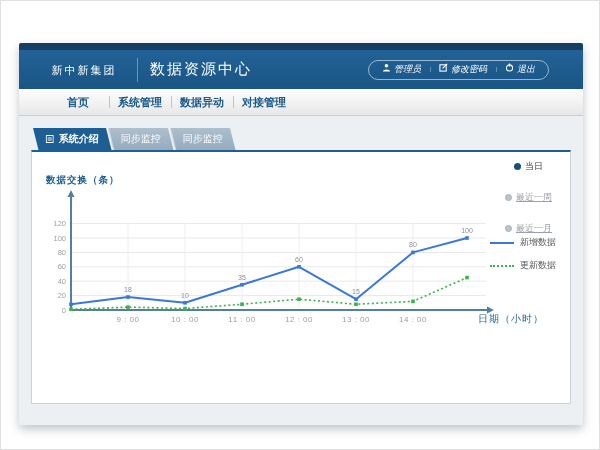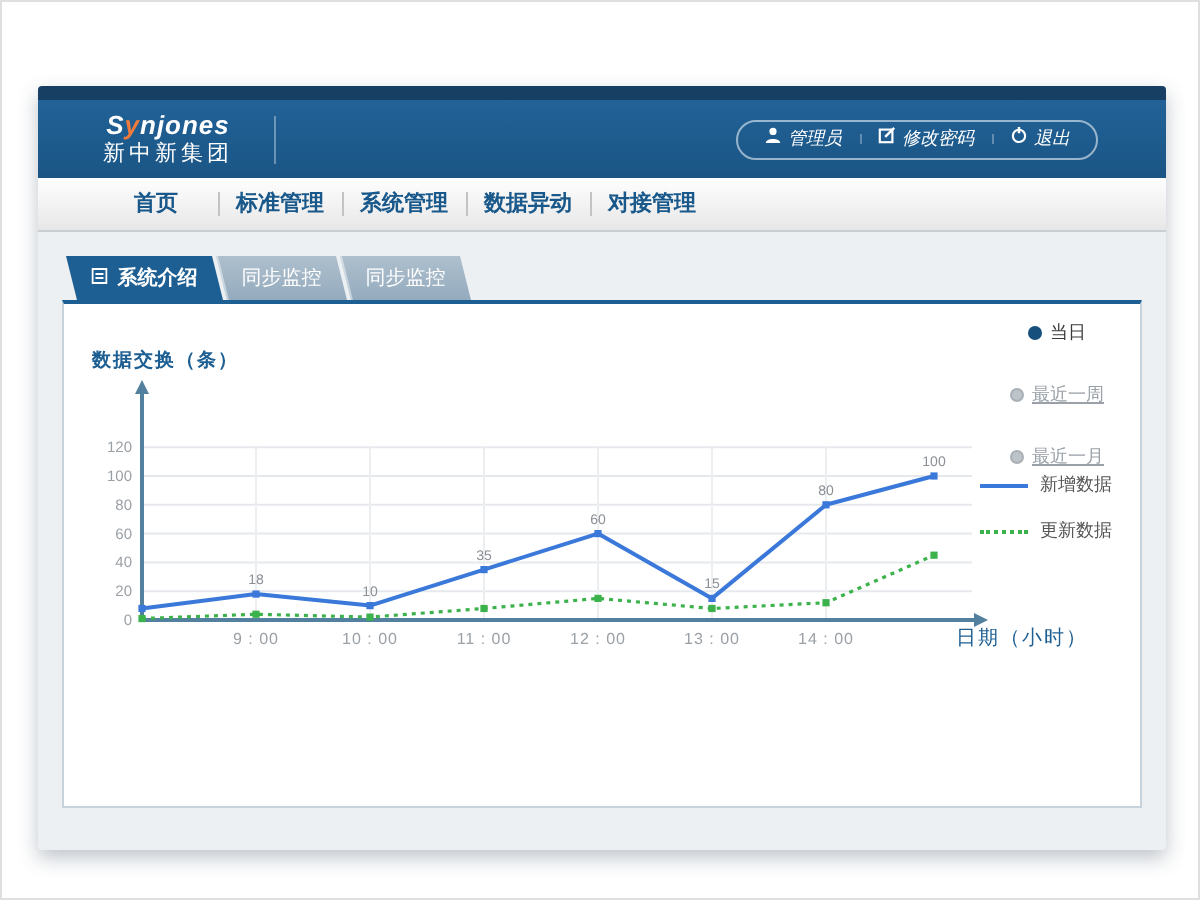--- a/index.html
+++ b/index.html
@@ -58,24 +58,24 @@
 </head>
 <body>
 
 <div class="page">
   <div class="window">
 
     <div class="hdr-strip"></div>
 
     <div class="hdr">
       <div class="brand">
-        <div class="brand-en"><span>S</span><span class="accent">y</span><span>njones</span></div>
         <div class="brand-cn">新中新集团</div>
       </div>
       <div class="hdr-sep"></div>
+      <div class="app-title">数据资源中心</div>
 
       <div class="user-pill">
         <div class="user-item">
           <span>
             <svg width="9" height="9" viewBox="0 0 10 10">
                 <circle cx="5" cy="3" r="2" fill="#fff"></circle>
                 <path d="M1 9.5 C1 6.5 9 6.5 9 9.5 Z" fill="#fff"></path>
               </svg>
           </span>
           <span>管理员</span>
@@ -96,21 +96,20 @@
                 <line x1="5" y1="0.5" x2="5" y2="4" stroke="#fff" stroke-width="1.4"></line>
               </svg>
           </span>
           <span>退出</span>
         </div>
       </div>
     </div>
 
     <div class="nav">
       <div class="nav-item">首页</div>
-      <div class="nav-item">标准管理</div>
       <div class="nav-item">系统管理</div>
       <div class="nav-item">数据异动</div>
       <div class="nav-item">对接管理</div>
     </div>
 
     <div class="content">
 
       <div class="tabs">
         <div class="tab active">
           <div class="tab-inner">

